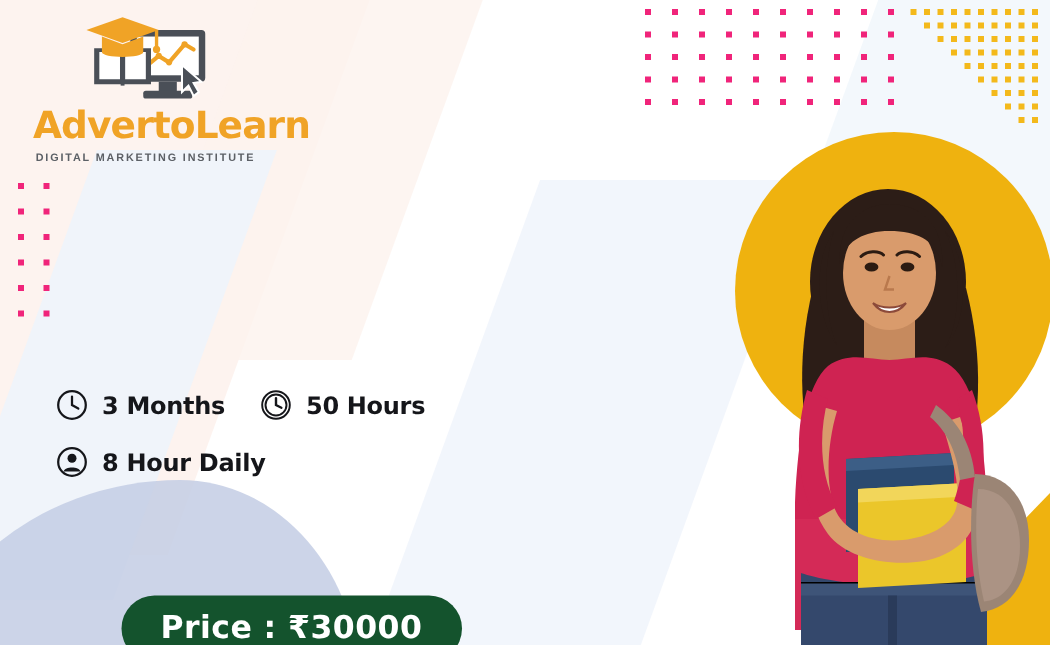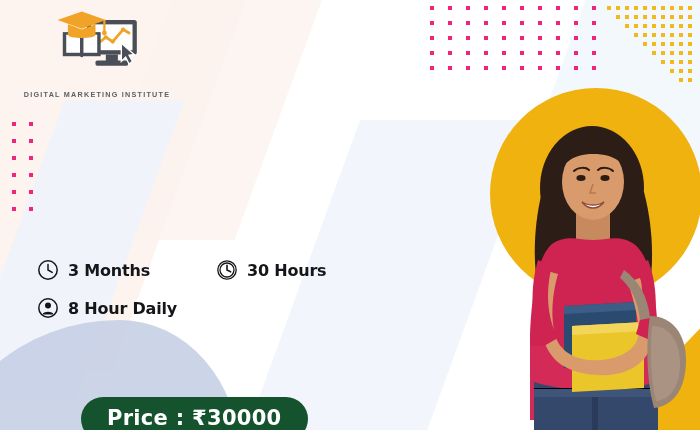--- a/index.html
+++ b/index.html
@@ -120,21 +120,21 @@
     letter-spacing:-0.6px;
     line-height:1;
     margin-top:1px;
   }
   .logo-sub{
     font-family:"Liberation Sans", sans-serif;
     font-weight:bold;
     font-size:7.2px;
     color:#5c6066;
     letter-spacing:1.25px;
-    margin-top:20px;
+    margin-top:4px;
   }
   
   .headline{
     position:absolute;
     left:0;top:122px;width:470px;
     text-align:center;
     z-index:5;
   }
   .headline-line{
     font-family:"DejaVu Sans Condensed","Liberation Sans Narrow","Liberation Sans", sans-serif;
@@ -148,21 +148,20 @@
   }
   
   .features{
     position:absolute;
     left:36px;top:258px;
     z-index:5;
   }
   .feature-row{
     display:flex;align-items:flex-start;
     margin-bottom:14px;
-    gap:43px;
   }
   .feature{
     display:flex;align-items:center;
     margin-right:22px;
   }
   .feature .ic{
     width:24px;height:24px;
     margin-right:8px;
     flex:0 0 24px;
     display:block;
@@ -396,41 +395,42 @@
       <path d="M38 28 L60 28 L60 56 L38 56 Z" fill="#4a4f57"></path>
       <path d="M20 31 L36 31 L36 52 L20 52 Z" fill="#ffffff"></path>
       <path d="M40 31 L56 31 L56 52 L40 52 Z" fill="#ffffff"></path>
       <rect x="36.5" y="27" width="3" height="30" fill="#4a4f57"></rect>
 
       <path d="M38 4 L66 14 L38 24 L10 14 Z" fill="#f0a326"></path>
       <path d="M22 19 L22 31 C22 36 54 36 54 31 L54 19 L38 25 Z" fill="#f0a326"></path>
       <rect x="63" y="14" width="2.6" height="14" fill="#f0a326"></rect>
       <circle cx="64.3" cy="29" r="2.8" fill="#f0a326"></circle>
     </svg>
+    <div class="logo-word">AdvertoLearn</div>
     <div class="logo-sub">DIGITAL MARKETING INSTITUTE</div>
   </div>
 
 
   <div class="features">
 
     <div class="feature-row">
       <div class="feature">
         <svg class="ic" viewBox="0 0 24 24">
           <circle cx="12" cy="12" r="9.2" fill="none" stroke="#15161a" stroke-width="1.5"></circle>
           <path d="M12 6.4 L12 12 L16.2 14.4" fill="none" stroke="#15161a" stroke-width="1.5" stroke-linecap="round"></path>
         </svg>
         <span class="txt">3 Months</span>
       </div>
       <div class="feature">
         <svg class="ic" viewBox="0 0 24 24">
           <circle cx="12" cy="12" r="9.2" fill="none" stroke="#15161a" stroke-width="1.3"></circle>
           <circle cx="12" cy="12" r="7" fill="none" stroke="#15161a" stroke-width="1.3"></circle>
           <path d="M12 7.4 L12 12 L15.6 13.8" fill="none" stroke="#15161a" stroke-width="1.6" stroke-linecap="round"></path>
         </svg>
-        <span class="txt">30 Hours</span>
+        <span class="txt">50 Hours</span>
       </div>
     </div>
 
     <div class="feature-row">
       <div class="feature">
         <svg class="ic" viewBox="0 0 24 24">
           <circle cx="12" cy="12" r="9.2" fill="none" stroke="#15161a" stroke-width="1.5"></circle>
           <circle cx="12" cy="9.5" r="3" fill="#15161a"></circle>
           <path d="M6.4 18.4 C7.2 14.8 16.8 14.8 17.6 18.4 Z" fill="#15161a"></path>
         </svg>

